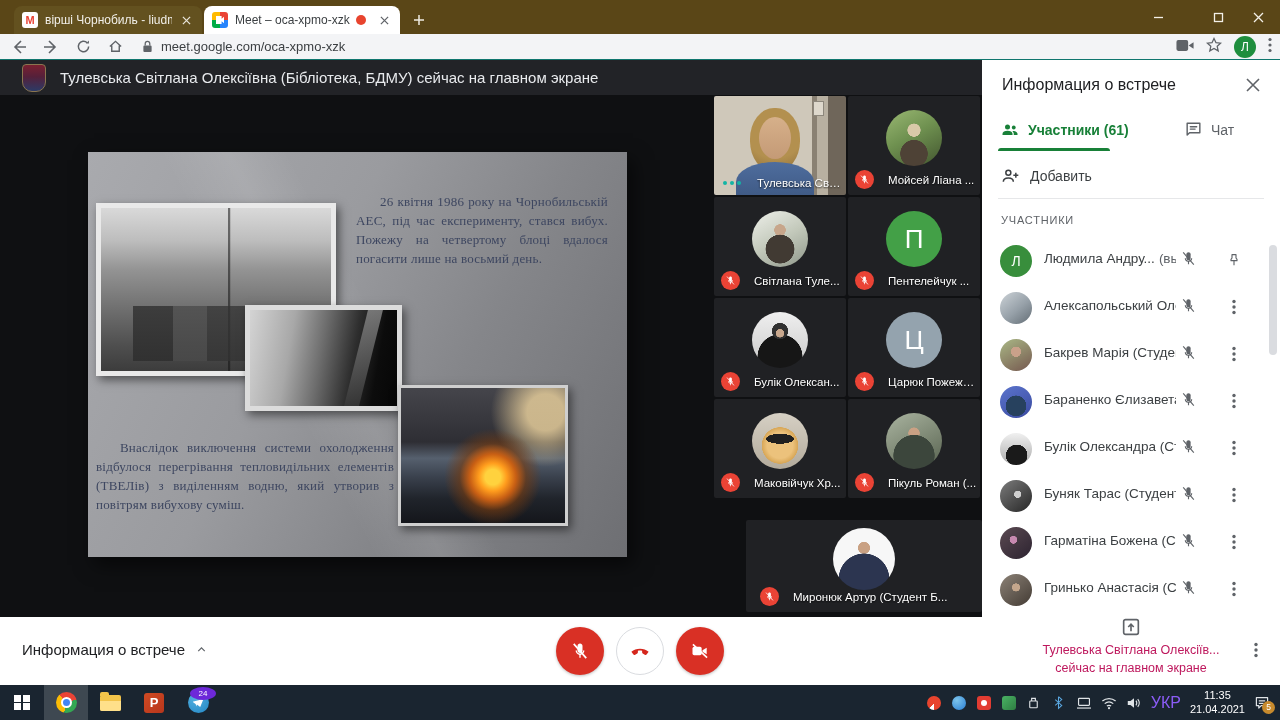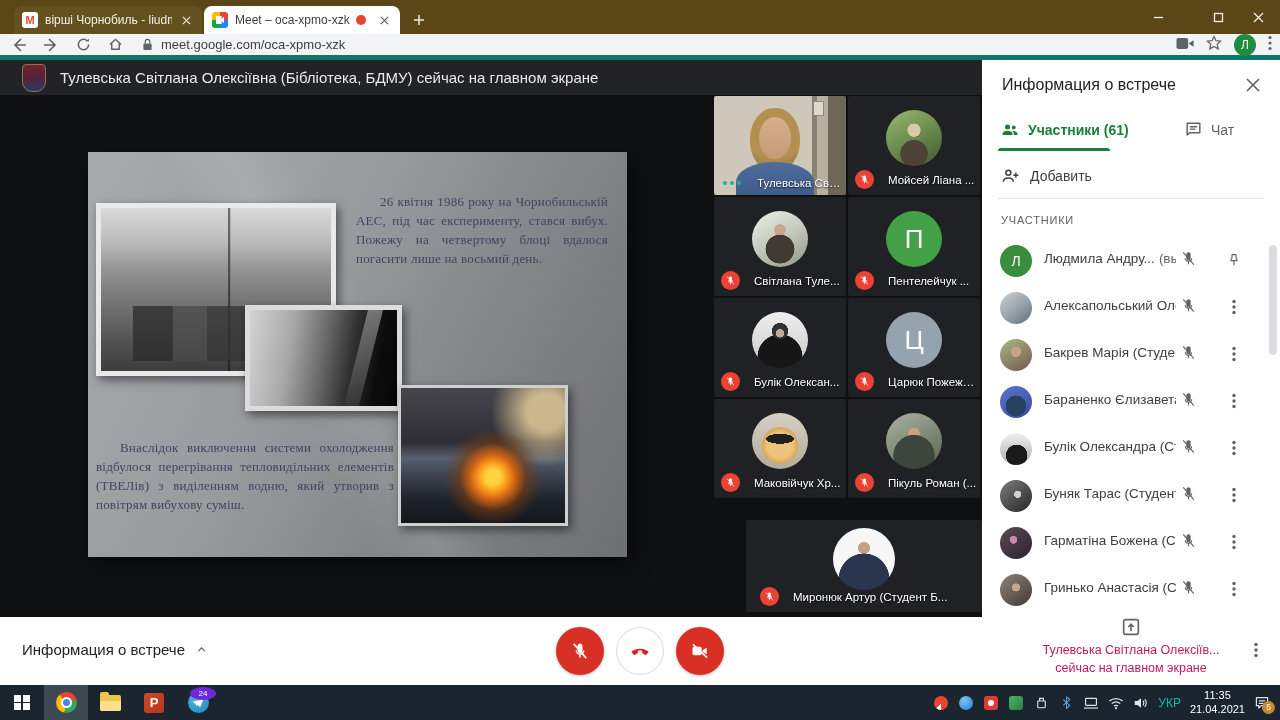--- a/index.html
+++ b/index.html
@@ -17,21 +17,21 @@
   .tab-x{width:16px;height:16px;flex:0 0 16px;margin-left:6px;display:flex;align-items:center;justify-content:center;}
   .rec-dot{width:10px;height:10px;border-radius:50%;background:#e8442e;flex:0 0 10px;margin:0 4px;}
   .gmail-ico{background:#fff;border-radius:3px;display:flex;align-items:center;justify-content:center;
     color:#ea4335;font-weight:bold;font-size:11px;line-height:1;}
   .meet-ico{border-radius:3px;background:conic-gradient(#ea4335 0 25%,#2684fc 25% 50%,#00ac47 50% 75%,#ffba00 75%);}
   .meet-ico:after{content:"";position:absolute;inset:4px;background:#fff;clip-path:polygon(0 0,70% 0,70% 35%,100% 10%,100% 90%,70% 65%,70% 100%,0 100%);}
   .newtab{position:absolute;left:408px;top:9px;width:22px;height:22px;display:flex;align-items:center;justify-content:center;}
   .wctl{position:absolute;top:0;height:34px;width:44px;display:flex;align-items:center;justify-content:center;}
 
   
-  .toolbar{position:absolute;left:0;top:34px;width:1280px;height:26px;background:#f3f4f6;border-bottom:5px solid #0f766e;
+  .toolbar{position:absolute;left:0;top:34px;width:1280px;height:26px;background:#f3f4f6;border-bottom:1px solid #0f766e;
     display:flex;align-items:center;}
   .nav-ic{width:26px;height:22px;margin-left:6px;display:flex;align-items:center;justify-content:center;}
   .urlbox{display:flex;align-items:center;margin-left:14px;flex:1 1 auto;}
   .url-text{font-size:13px;color:#3c4043;margin-left:8px;}
   .tb-right{display:flex;align-items:center;margin-right:8px;gap:12px;}
   .profile-av{width:22px;height:22px;border-radius:50%;background:#1e8e3e;color:#fff;font-size:12px;
     display:flex;align-items:center;justify-content:center;}
 
   
   .meet-main{position:absolute;left:0;top:60px;width:982px;height:557px;background:#0f1012;overflow:hidden;}
@@ -170,21 +170,21 @@
     clip-path:polygon(0 35%,100% 0,70% 100%,40% 68%,38% 95%,28% 62%);}
   .badge{position:absolute;border-radius:50%;color:#fff;display:flex;align-items:center;justify-content:center;}
   .tg-badge{right:4px;top:2px;width:26px;height:13px;background:#6d28d9;font-size:8px;}
   .tray{margin-left:auto;display:flex;align-items:center;gap:9px;padding-right:10px;}
   .tray-ic{width:16px;height:16px;display:flex;align-items:center;justify-content:center;flex:0 0 auto;}
   .ti-red{width:14px;height:14px;border-radius:50%;background:conic-gradient(#e8442e 0 50%,#fff 50% 62%,#e8442e 62% 100%);}
   .ti-blue{width:14px;height:14px;border-radius:50%;background:radial-gradient(circle at 35% 30%,#7cc4ec,#2a7fd4);}
   .ti-redsq{width:14px;height:14px;border-radius:3px;background:#e23c32;position:relative;}
   .ti-redsq:after{content:"";position:absolute;inset:4px;border-radius:50%;background:#fff;}
   .ti-green{width:14px;height:14px;border-radius:3px;background:linear-gradient(135deg,#49b263,#2f7e43);}
-  .lang{color:#14b8a6;font-size:12px;}
+  .lang{color:#8b5cf6;font-size:16px;}
   .clock{color:#fff;font-size:11px;line-height:1.25;text-align:center;}
   .ac{position:relative;}
   .ac-badge{right:-5px;bottom:-3px;width:13px;height:13px;background:#c78a2d;font-size:8.5px;}
 </style>
 </head>
 <body>
 
 <div class="screen">
 
   <div class="titlebar">

